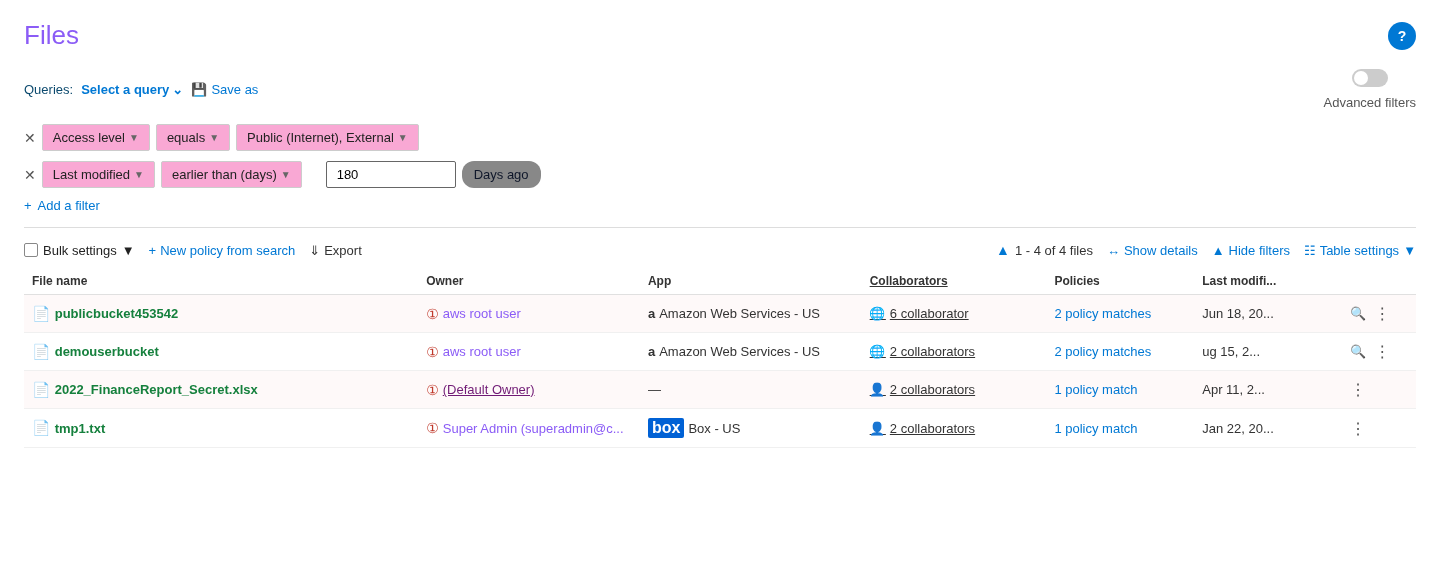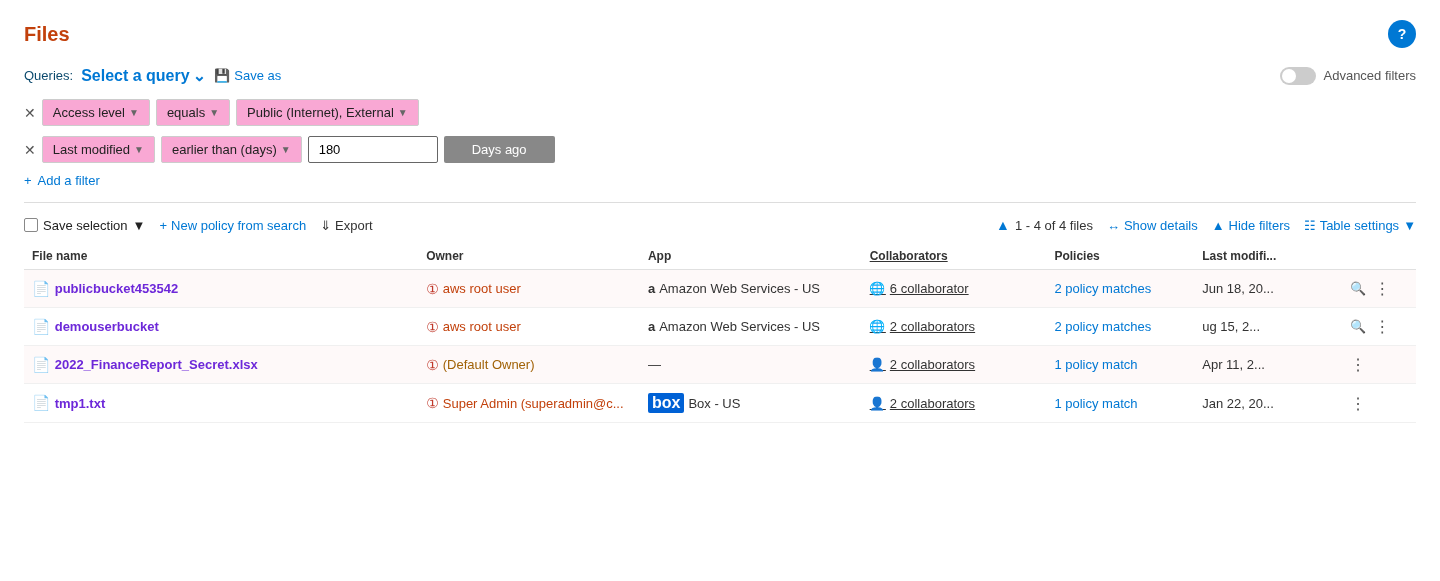--- a/index.html
+++ b/index.html
@@ -1,35 +1,35 @@
 <!DOCTYPE html>
 <html><head>
   <meta charset="utf-8">
   <style>
     * { box-sizing: border-box; margin: 0; padding: 0; }
     body { font-family: -apple-system, BlinkMacSystemFont, 'Segoe UI', sans-serif; background: #fff; color: #333; font-size: 13px; }
     .page { width: 1440px; min-height: 581px; padding: 20px 24px; }
     .header { display: flex; align-items: center; justify-content: space-between; margin-bottom: 18px; }
-    .title { font-size: 20px; font-weight: 700; color: #c2410c; }
+    .title { font-size: 26px; font-weight: 400; color: #8b5cf6; }
     .help-btn { width: 28px; height: 28px; border-radius: 50%; background: #0078d4; color: #fff; border: none; font-size: 14px; font-weight: 700; cursor: pointer; display: flex; align-items: center; justify-content: center; }
     .queries-row { display: flex; align-items: center; justify-content: space-between; margin-bottom: 14px; }
     .queries-left { display: flex; align-items: center; gap: 8px; font-size: 13px; }
     .queries-label { color: #0c4a6e; }
-    .select-query-btn { color: #0078d4; font-weight: 600; cursor: pointer; background: none; border: none; font-size: 16px; display: flex; align-items: center; gap: 3px; }
+    .select-query-btn { color: #0078d4; font-weight: 600; cursor: pointer; background: none; border: none; font-size: 13px; display: flex; align-items: center; gap: 3px; }
     .save-as-btn { display: flex; align-items: center; gap: 4px; color: #0078d4; cursor: pointer; background: none; border: none; font-size: 13px; }
-    .advanced-filters-area { display: flex; align-items: center; gap: 8px; }
+    .advanced-filters-area { display: flex; align-items: center; gap: 8px; flex-direction: column; }
     .toggle { width: 36px; height: 18px; border-radius: 9px; background: #ccc; position: relative; cursor: pointer; }
     .toggle-knob { width: 14px; height: 14px; border-radius: 50%; background: #fff; position: absolute; top: 2px; left: 2px; }
     .adv-filters-label { color: #555; font-size: 13px; }
     .filter-row { display: flex; align-items: center; gap: 6px; margin-bottom: 10px; }
     .remove-filter-btn { background: none; border: none; color: #555; cursor: pointer; font-size: 14px; display: flex; align-items: center; }
     .filter-dropdown { display: flex; align-items: center; gap: 4px; border: 1px solid #ccc; border-radius: 2px; padding: 5px 10px; background: #f9a8d4; cursor: pointer; font-size: 13px; color: #222; }
     .filter-dropdown .chevron { font-size: 10px; color: #666; }
-    .filter-value-input { border: 1px solid #666; border-radius: 2px; padding: 5px 10px; font-size: 13px; width: 130px; }
-    .days-ago-btn { background: #888; color: #ffffff; border: none; border-radius: 2px; padding: 6px 28px; font-size: 13px; cursor: pointer; }
+    .filter-value-input { border: 1px solid #666; border-radius: 2px; padding: 5px 10px; font-size: 13px; width: 130px; margin-left: 18px; }
+    .days-ago-btn { background: #888; color: #0f172a; border: none; border-radius: 12px; padding: 6px 12px; font-size: 13px; cursor: pointer; }
     .add-filter-row { display: flex; align-items: center; gap: 6px; color: #0078d4; cursor: pointer; margin-top: 4px; font-size: 13px; }
     .divider { border: none; border-top: 1px solid #ddd; margin: 14px 0; }
     .toolbar { display: flex; align-items: center; justify-content: space-between; margin-bottom: 10px; }
     .toolbar-left { display: flex; align-items: center; gap: 14px; }
     .bulk-selection-btn { display: flex; align-items: center; gap: 5px; font-size: 13px; cursor: pointer; background: none; border: none; color: #222; }
     .checkbox-empty { width: 14px; height: 14px; border: 1.5px solid #888; border-radius: 2px; background: #fff; }
     .new-policy-btn { display: flex; align-items: center; gap: 4px; color: #0078d4; font-size: 13px; cursor: pointer; background: none; border: none; }
     .export-btn { display: flex; align-items: center; gap: 4px; color: #333; font-size: 13px; cursor: pointer; background: none; border: none; }
     .toolbar-right { display: flex; align-items: center; gap: 14px; font-size: 13px; }
     .file-count { display: flex; align-items: center; gap: 5px; }
@@ -37,24 +37,24 @@
     .show-details-btn { display: flex; align-items: center; gap: 4px; color: #0078d4; cursor: pointer; background: none; border: none; font-size: 13px; }
     .hide-filters-btn { display: flex; align-items: center; gap: 4px; color: #0078d4; cursor: pointer; background: none; border: none; font-size: 13px; }
     .table-settings-btn { display: flex; align-items: center; gap: 4px; color: #0078d4; cursor: pointer; background: none; border: none; font-size: 13px; }
     table { width: 100%; border-collapse: collapse; }
     thead th { text-align: left; padding: 6px 8px; font-weight: 600; color: #333; font-size: 12px; border-bottom: 1px solid #e0e0e0; }
     tbody tr { border-bottom: 1px solid #f0f0f0; }
     tbody tr:nth-child(odd) { background: #fef9f9; }
     tbody tr:nth-child(even) { background: #fff; }
     td { padding: 9px 8px; font-size: 13px; vertical-align: middle; }
     .file-icon { color: #555; font-size: 15px; margin-right: 4px; }
-    .file-name { font-weight: 600; color: #6d28d9; cursor: pointer; }
+    .file-name { font-weight: 600; color: #15803d; cursor: pointer; }
     .owner-warning { color: #c0392b; font-size: 14px; margin-right: 4px; }
-    .owner-text { color: #c2410c; }
-    .owner-text.default { color: #a16207; }
+    .owner-text { color: #8b5cf6; }
+    .owner-text.default { color: #701a75; text-decoration: underline; }
     .app-icon { margin-right: 4px; font-weight: 900; }
     .collaborators-globe { font-size: 13px; margin-right: 4px; }
     .policy-link { color: #0078d4; cursor: pointer; }
     .date-text { color: #333; }
     .row-actions { display: flex; align-items: center; gap: 8px; }
     .search-icon-btn { background: none; border: none; cursor: pointer; color: #555; font-size: 13px; }
     .more-btn { background: none; border: none; cursor: pointer; color: #555; font-size: 16px; }
     .col-filename { width: 320px; }
     .col-owner { width: 180px; }
     .col-app { width: 180px; }
@@ -131,21 +131,21 @@
     <span>+</span>
     <span>Add a filter</span>
   </div>
 
   <hr class="divider">
 
   <div class="toolbar">
     <div class="toolbar-left">
       <button class="bulk-selection-btn">
         <div class="checkbox-empty"></div>
-        <span>Save selection</span>
+        <span>Bulk settings</span>
         <span>▼</span>
       </button>
       <button class="new-policy-btn">
         <span>+</span>
         <span>New policy from search</span>
       </button>
       <button class="export-btn">
         <span>⇓</span>
         <span>Export</span>
       </button>

